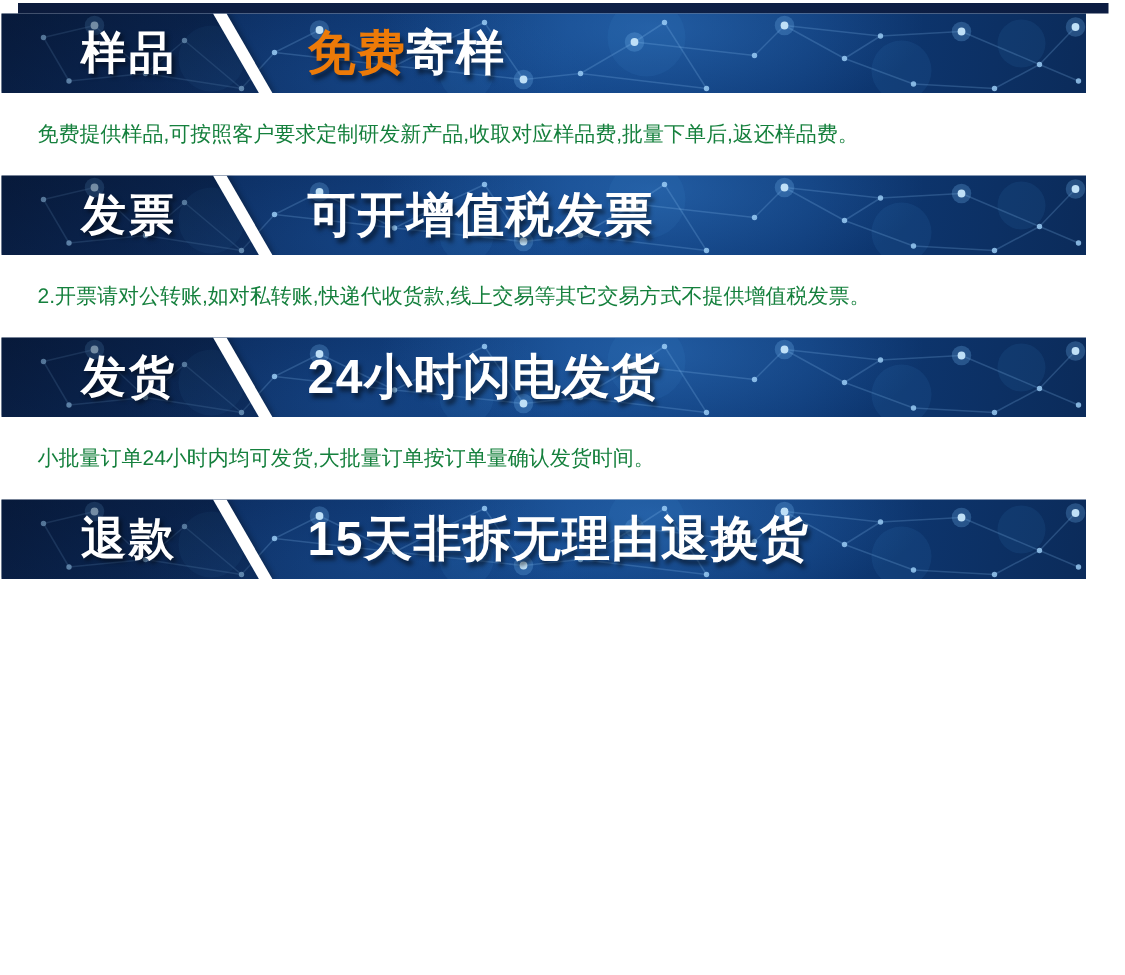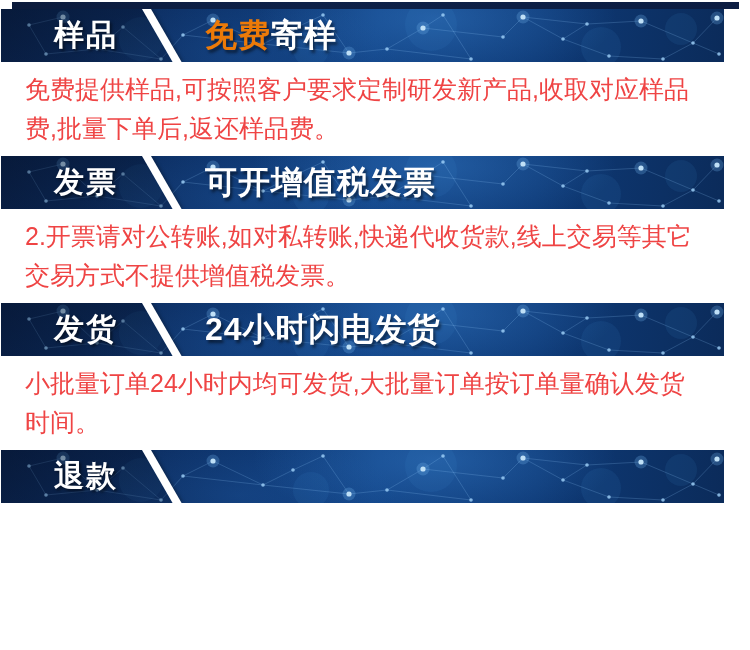--- a/index.html
+++ b/index.html
@@ -41,21 +41,21 @@
   .title{
     position:absolute;left:204px;top:0;height:100%;
     display:flex;align-items:center;
     font-size:32px;font-weight:bold;color:#ffffff;letter-spacing:1px;
     text-shadow:2px 3px 3px rgba(0,0,0,0.5);white-space:nowrap;
   }
   .accent{color:#ec7a08;}
 
   .body{
     width:678px;margin:8px 20px 8px 25px;
-    font-size:25px;line-height:39px;color:#ef4444;
+    font-size:14px;line-height:39px;color:#15803d;
   }
   .body p{margin:0;}
 </style>
 </head>
 <body>
 
 <div class="page">
 
   <div class="topstrip"></div>
 
@@ -384,16 +384,17 @@
           <circle cx="640" cy="12" r="2.6" fill="#bfe0f7"></circle>
           <circle cx="662" cy="50" r="1.8" fill="rgba(160,210,250,0.8)"></circle>
           <circle cx="692" cy="34" r="1.8" fill="rgba(160,210,250,0.8)"></circle>
           <circle cx="716" cy="9" r="6.5" fill="rgba(110,175,235,0.28)"></circle>
           <circle cx="716" cy="9" r="2.6" fill="#bfe0f7"></circle>
           <circle cx="718" cy="45" r="1.8" fill="rgba(160,210,250,0.8)"></circle>
         </svg>
       <div class="labelzone"></div>
       <div class="slash"></div>
       <div class="tag">退款</div>
+      <div class="title">15天非拆无理由退换货</div>
     </div>
   </section>
 
 </div>
 
 </body></html>

